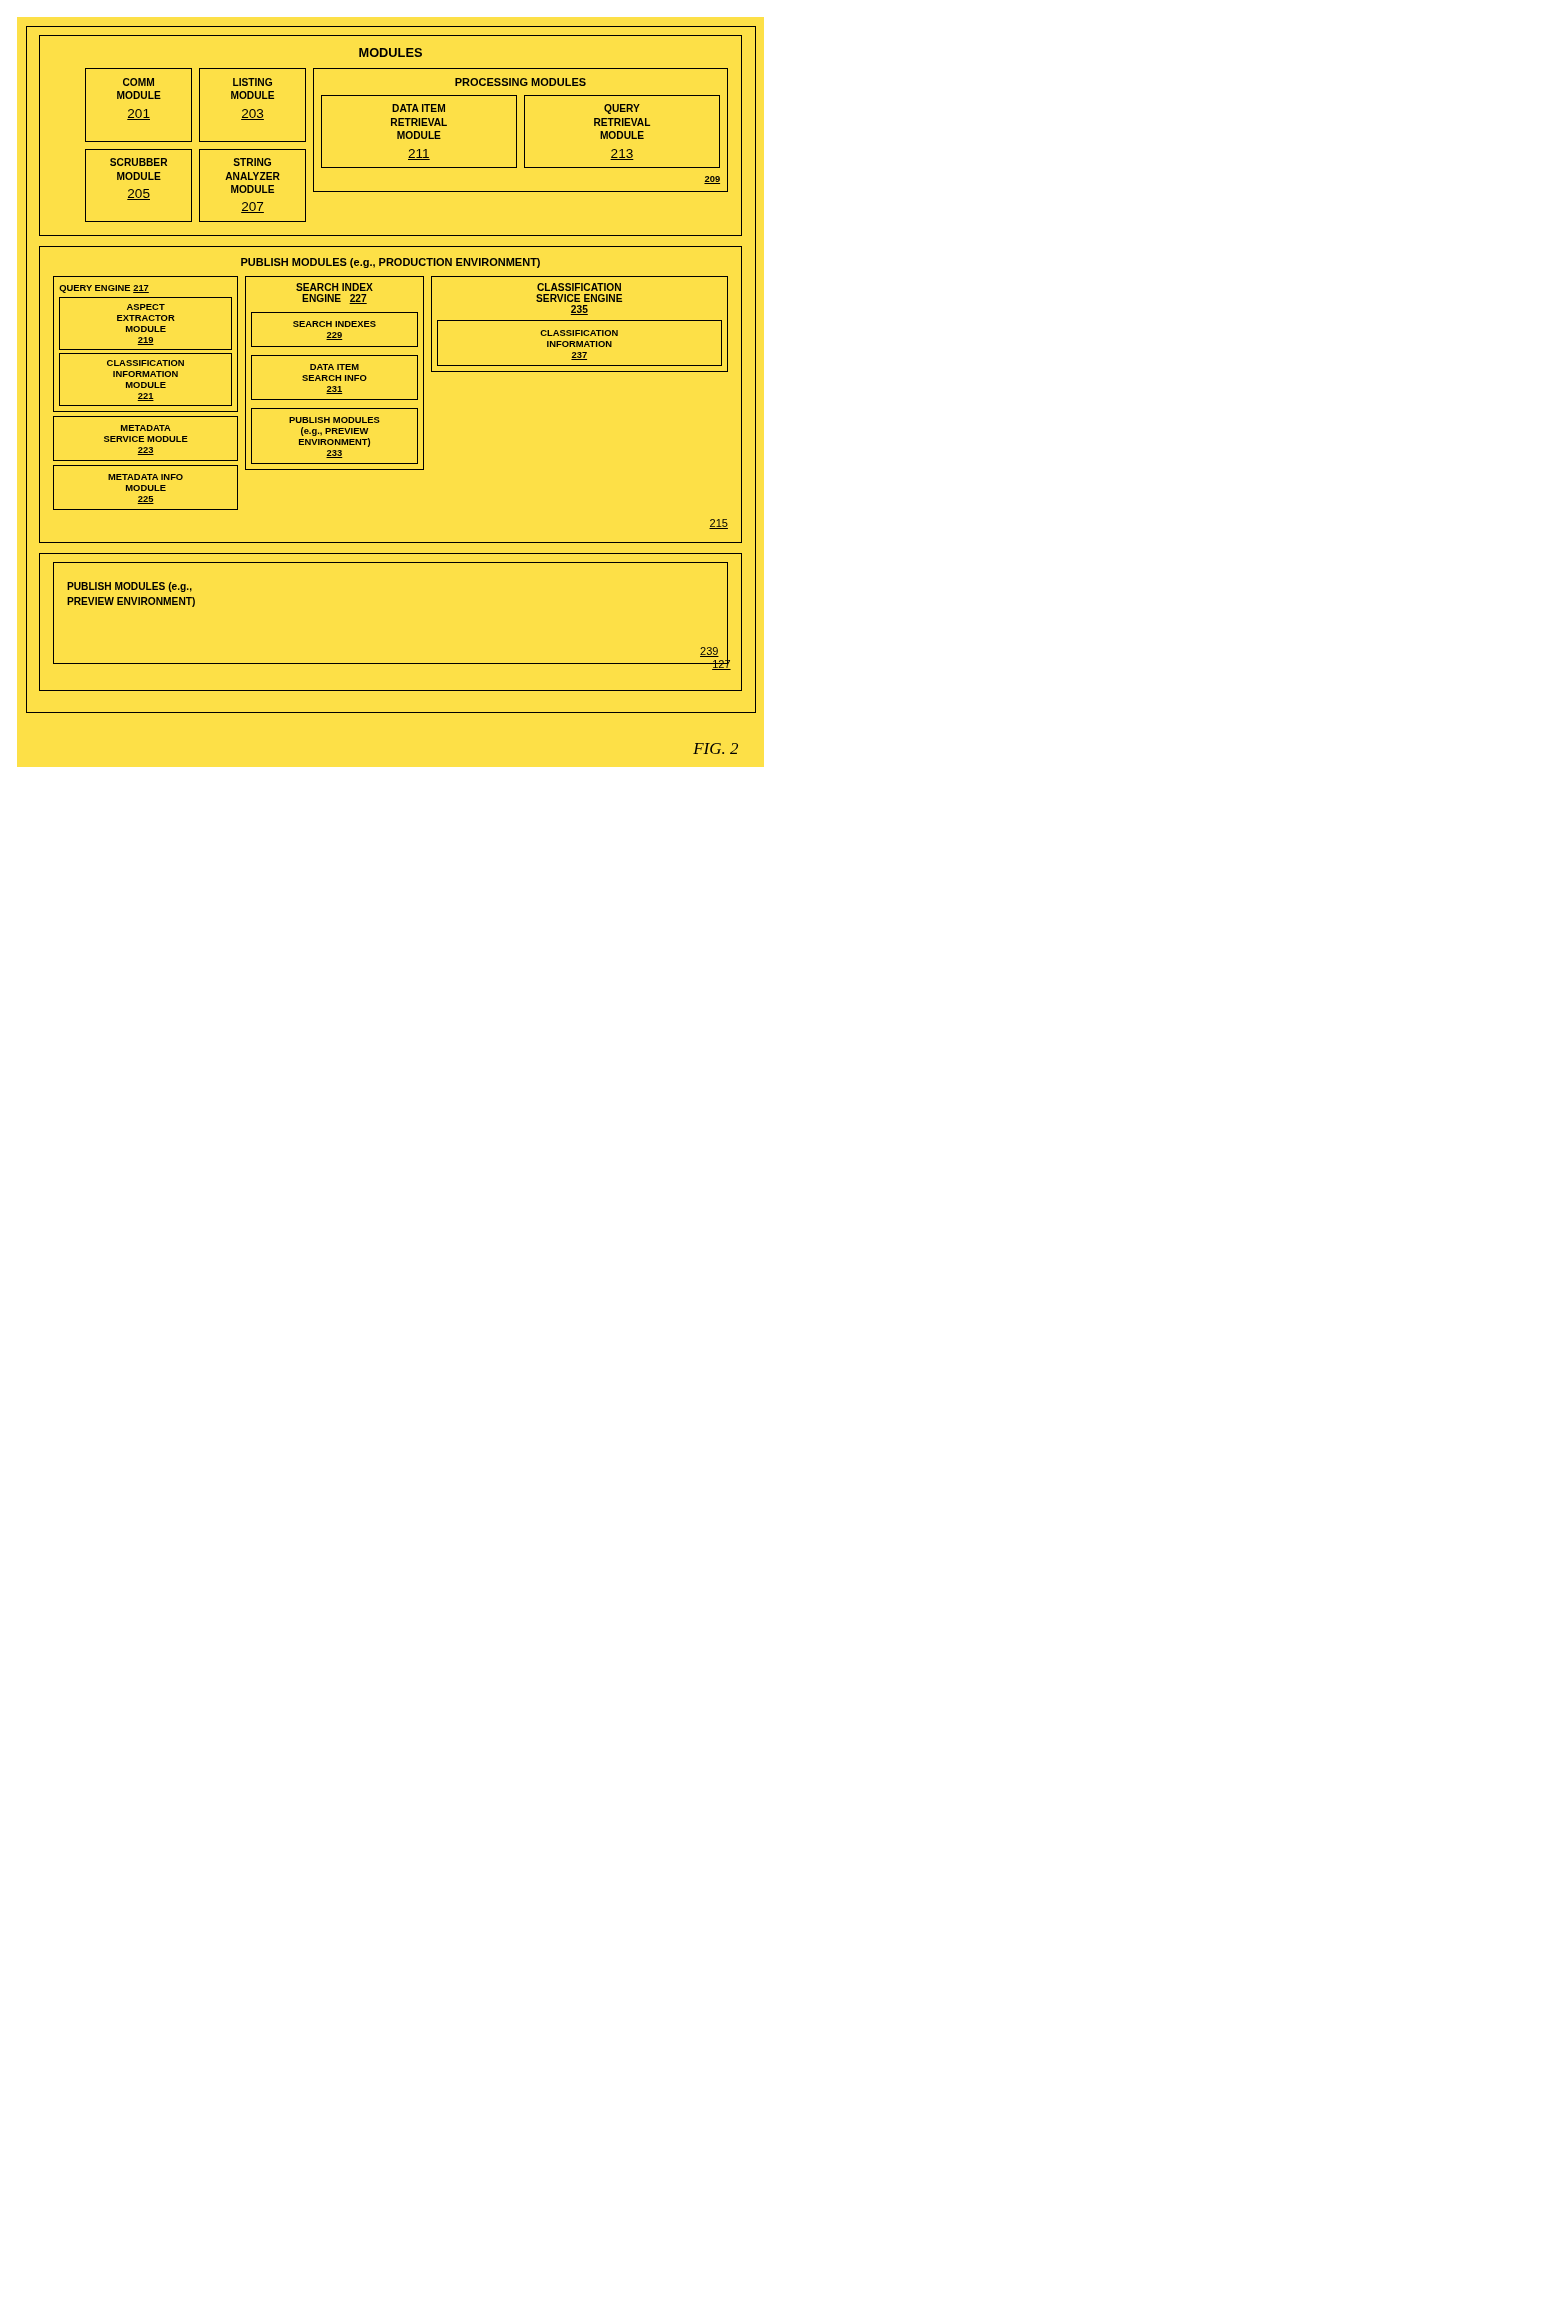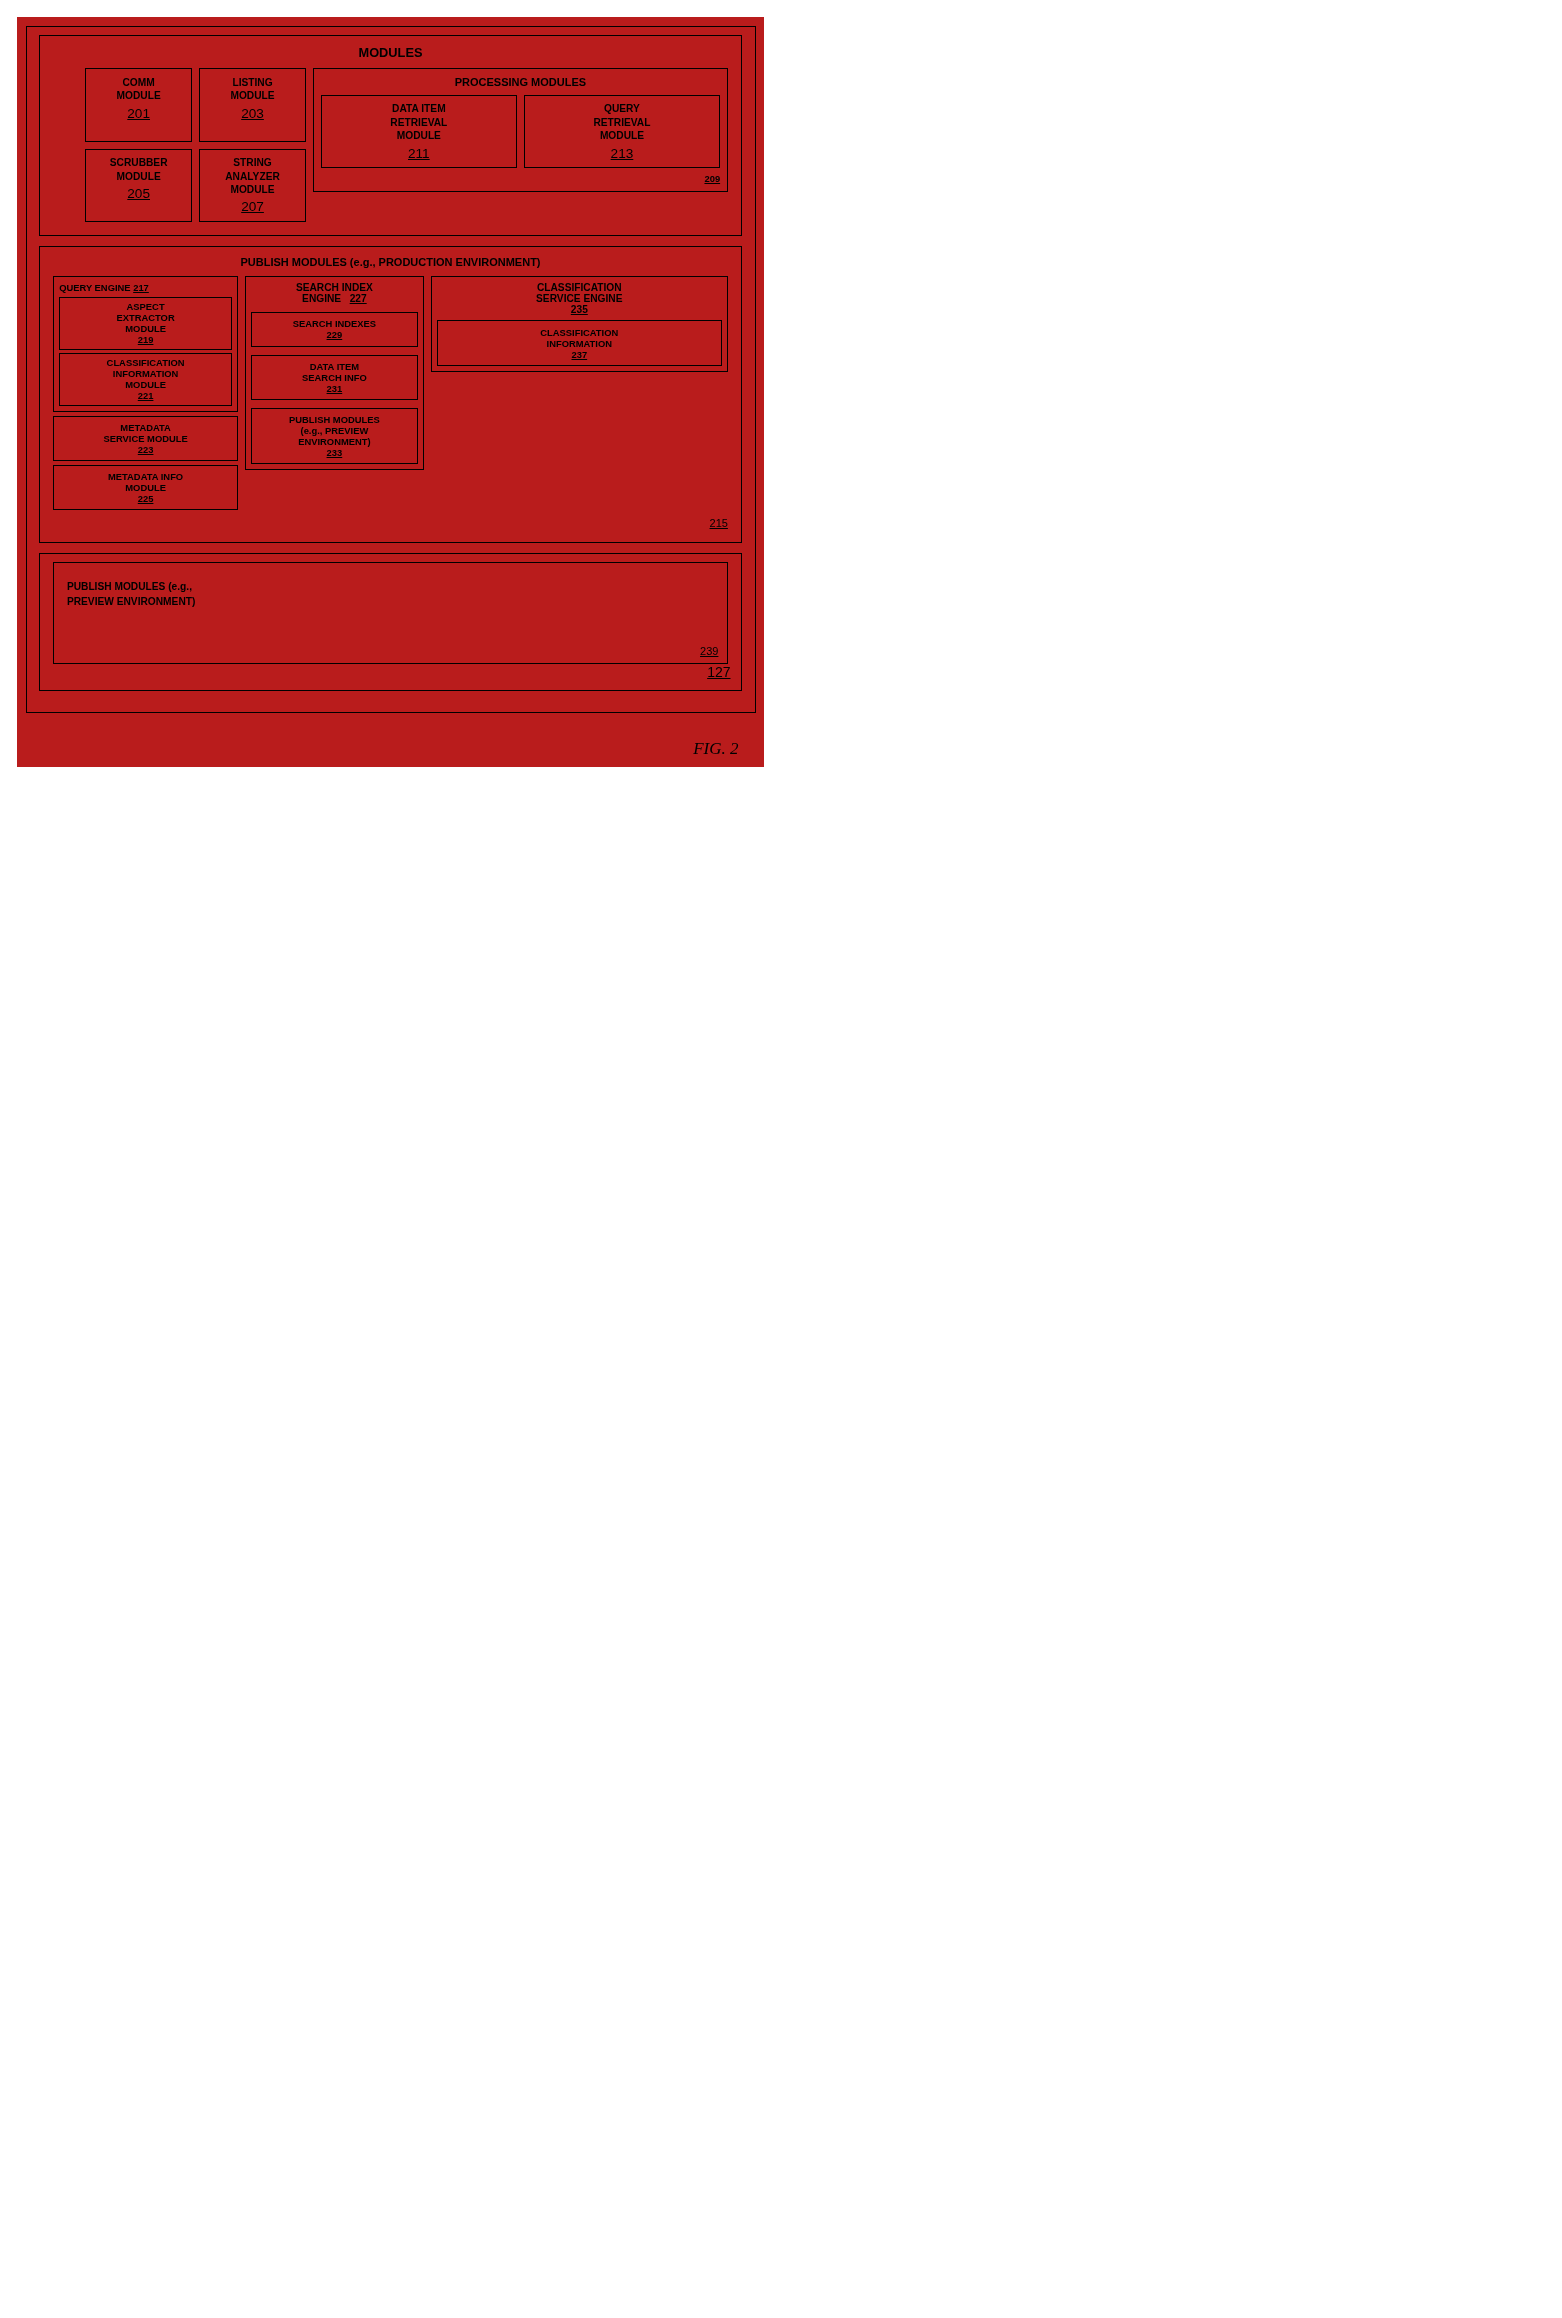--- a/index.html
+++ b/index.html
@@ -5,21 +5,21 @@
     * { box-sizing: border-box; margin: 0; padding: 0; }
     body {
       background: #ffffff;
       font-family: Arial, Helvetica, sans-serif;
       width: 781px;
       min-height: 1159px;
       padding: 17px;
     }
     .page {
       width: 100%;
-      background: #b91c1c;
+      background: #fde047;
       padding: 8.5px;
     }
     .outer-box {
       border: 1.7px solid #000;
       padding: 8.5px 12.8px 12.8px 12.8px;
       position: relative;
       margin-bottom: 12.8px;
     }
     .inner-box {
       border: 1.7px solid #000;
@@ -301,21 +301,21 @@
       <div style="text-align:right; font-size:11px; text-decoration:underline; margin-top:6.8px;">215</div>
     </div>
 
     <div class="bottom-section">
       <div class="bottom-grid">
         <div class="bottom-box">
           <div class="bottom-box-text">PUBLISH MODULES (e.g.,<br>PREVIEW ENVIRONMENT)</div>
           <span class="corner-num">239</span>
         </div>
       </div>
-      <div style="text-align:right; font-size:14px; text-decoration:underline; position:absolute; bottom:10px; right:10.2px;">127</div>
+      <div style="text-align:right; font-size:11px; text-decoration:underline; position:absolute; bottom:20px; right:10.2px;">127</div>
     </div>
 
   </div>
 
   <div class="fig-label">FIG. 2</div>
 
 </div>
 
 
 </body></html>

